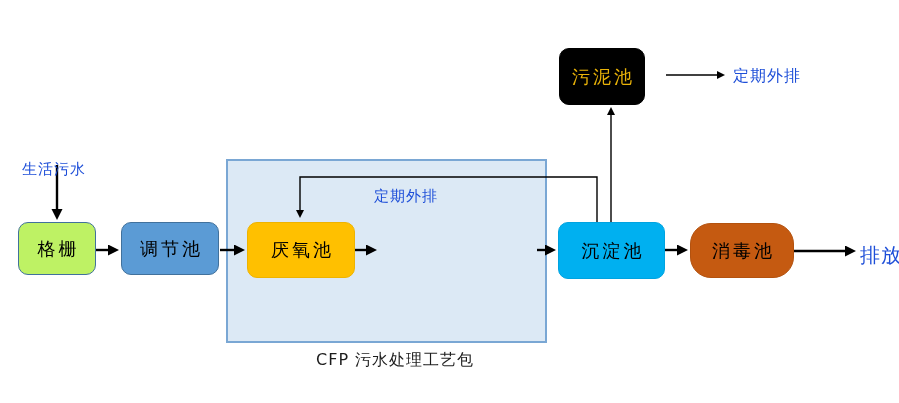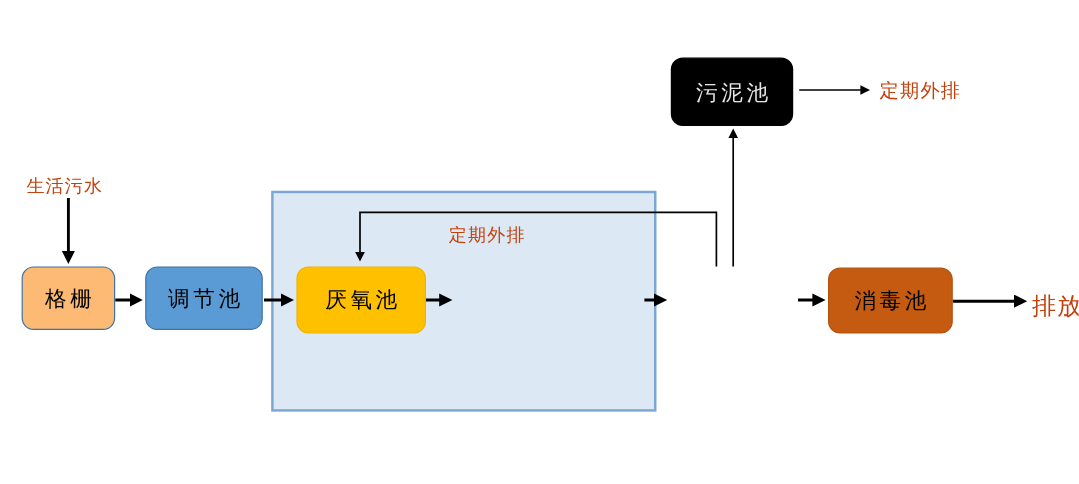--- a/index.html
+++ b/index.html
@@ -38,21 +38,21 @@
     font-size: 18px;
     letter-spacing: 3px;
     padding-left: 3px;
     white-space: nowrap;
   }
   .anno {
     position: absolute;
     font-size: 15px;
     letter-spacing: 1px;
     white-space: nowrap;
-    color: #c2410c;
+    color: #1d4ed8;
   }
   .caption {
     position: absolute;
     left: 316px; top: 350px;
     font-size: 16px;
     letter-spacing: 1px;
     color: #1c1c1c;
     white-space: nowrap;
   }
 </style>
@@ -77,44 +77,48 @@
     <line class="thick" x1="220" y1="250" x2="235" y2="250" marker-end="url(#mT)"></line>
     <line class="thick" x1="355" y1="250" x2="367" y2="250" marker-end="url(#mT)"></line>
     <line class="thick" x1="537" y1="250" x2="546" y2="250" marker-end="url(#mT)"></line>
     <line class="thick" x1="665" y1="250" x2="678" y2="250" marker-end="url(#mT)"></line>
     <line class="thick" x1="794" y1="251" x2="846" y2="251" marker-end="url(#mT)"></line>
     <line class="thin" x1="666" y1="75" x2="718" y2="75" marker-end="url(#mS)"></line>
     <line class="thin" x1="611" y1="222" x2="611" y2="114" marker-end="url(#mS)"></line>
     <path class="flow thin" d="M597,222 L597,177 L300,177 L300,211" marker-end="url(#mS)"></path>
   </svg>
 
-  <div class="node" style="left: 18px; top: 222px; width: 78px; height: 53px; background-color: #fdba74; border-color: rgb(65, 113, 156); color: rgb(0, 0, 0);">
+  <div class="node" style="left: 18px; top: 222px; width: 78px; height: 53px; background-color: #bef264; border-color: rgb(65, 113, 156); color: rgb(0, 0, 0);">
     <span>格栅</span>
   </div>
 
   <div class="node" style="left: 121px; top: 222px; width: 98px; height: 53px; background-color: rgb(91, 155, 213); border-color: rgb(65, 113, 156); color: rgb(0, 0, 0); font-family: Liberation Mono, monospace;">
     <span>调节池</span>
   </div>
 
   <div class="node" style="left: 247px; top: 222px; width: 108px; height: 56px; background-color: rgb(255, 192, 0); border-color: rgb(238, 179, 0); color: rgb(0, 0, 0); text-align: right;">
     <span>厌氧池</span>
   </div>
 
 
+  <div class="node" style="left: 558px; top: 222px; width: 107px; height: 57px; background-color: rgb(0, 176, 240); border-color: rgb(0, 163, 224); color: rgb(0, 0, 0);">
+    <span>沉淀池</span>
+  </div>
 
-  <div class="node" style="left: 690px; top: 223px; width: 104px; height: 55px; background-color: rgb(197, 90, 17); border-color: rgb(179, 82, 15); color: rgb(0, 0, 0);">
+  <div class="node" style="left: 690px; top: 223px; width: 104px; height: 55px; background-color: rgb(197, 90, 17); border-color: rgb(179, 82, 15); color: rgb(0, 0, 0); border-radius: 21px;">
     <span>消毒池</span>
   </div>
 
-  <div class="node" style="left: 559px; top: 48px; width: 102px; height: 57px; background-color: rgb(0, 0, 0); border-color: rgb(0, 0, 0); color: #e5e5e5;">
+  <div class="node" style="left: 559px; top: 48px; width: 86px; height: 57px; background-color: rgb(0, 0, 0); border-color: rgb(0, 0, 0); color: #eab308;">
     <span>污泥池</span>
   </div>
 
-  <div class="anno" style="left:22px; top:146px;">生活污水</div>
+  <div class="anno" style="left:22px; top:160px;">生活污水</div>
 
   <div class="anno" style="left:374px; top:187px;">定期外排</div>
 
   <div class="anno" style="left:733px; top:66px; font-size:16px;">定期外排</div>
 
   <div class="anno" style="left:860px; top:242px; font-size:20px;">排放</div>
 
+  <div class="caption">CFP 污水处理工艺包</div>
 
 </div>
 
 </body></html>

